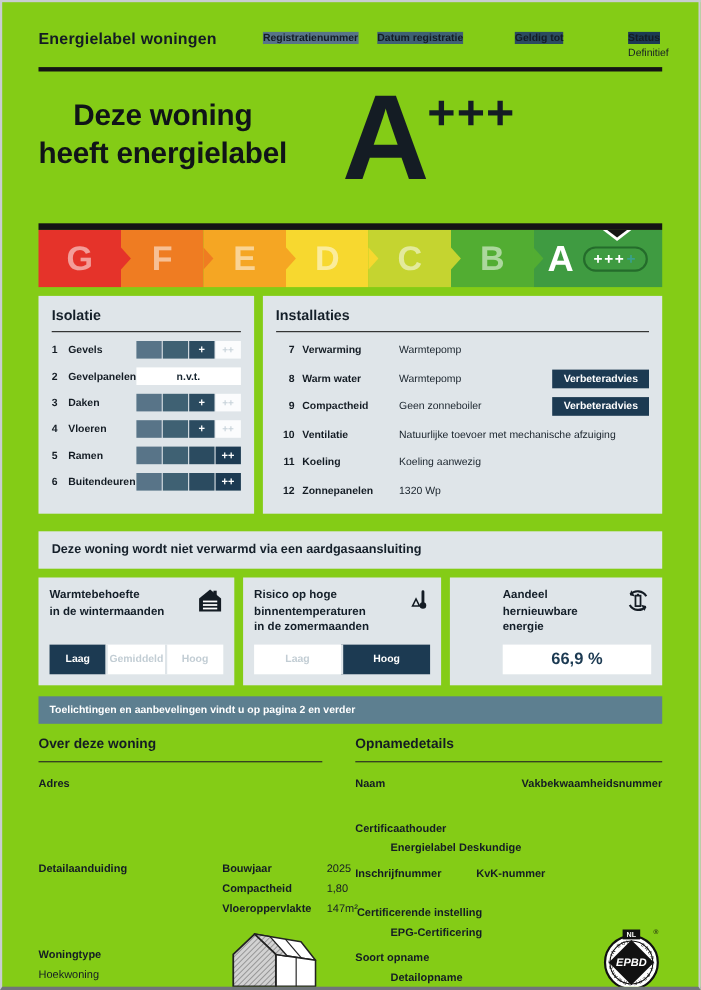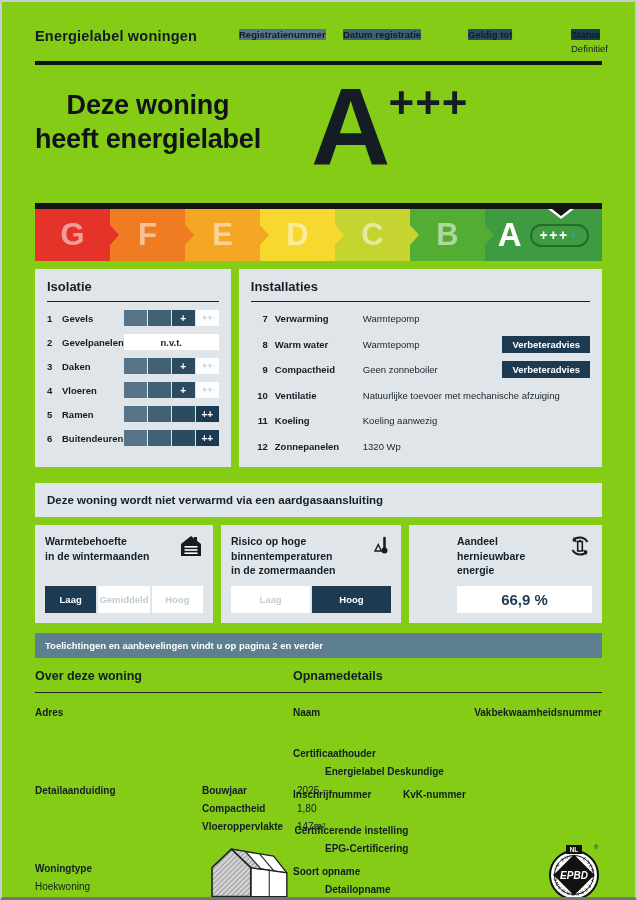--- a/index.html
+++ b/index.html
@@ -85,21 +85,21 @@
   .panel-icon { width:24px; height:24px; flex:0 0 24px; }
   .segctl { margin-top:auto; display:flex; background:#fff; height:27px; }
   .opt { flex:1; display:flex; align-items:center; justify-content:center; font-size:9.5px; font-weight:bold; color:#c2cdd4; }
   .opt + .opt { border-left:2px solid #dfe5e9; }
   .opt.sel { background:#1c3a52; color:#fff; }
   .valuebox { margin-top:auto; background:#fff; height:27px; display:flex; align-items:center; justify-content:center;
               font-size:15px; font-weight:bold; color:#1c3a52; }
   
   .slatebar { margin:10px 33px 0; background:#5d7f90; color:#fff; font-size:9.5px; font-weight:bold; padding:7px 10px; }
   
-  .bottom { margin:11px 33px 0; display:flex; }
+  .bottom { margin:11px 33px 0; display:flex; gap:30px; }
   .col-l { flex:0 0 258px; } .col-r { flex:1; }
   .sec-title { font-size:12.5px; font-weight:bold; padding-bottom:9px; border-bottom:1.5px solid #222; }
   .sec-body { position:relative; height:198px; font-size:10px; }
   .lbl { font-weight:bold; }
   .adres { position:absolute; left:0; top:14px; }
   .detail-lbl { position:absolute; left:0; top:92px; }
   .mini { position:absolute; left:167px; top:92px; width:150px; display:grid; grid-template-columns:95px auto; row-gap:7px; }
   .woningtype { position:absolute; left:0; top:170px; }
   .woningtype .val { margin-top:7px; font-weight:normal; }
   .house { position:absolute; left:170px; top:148px; }

